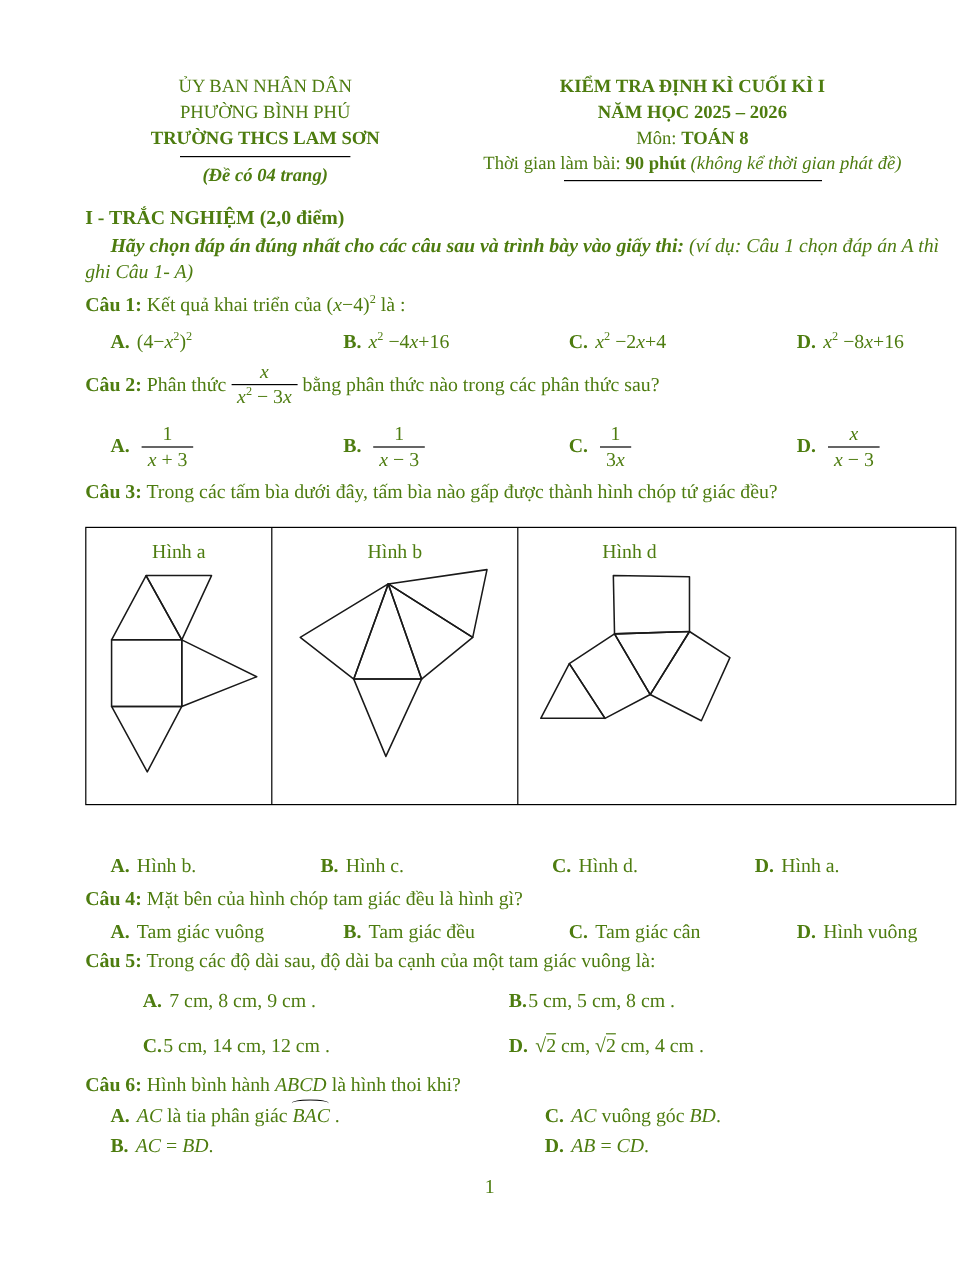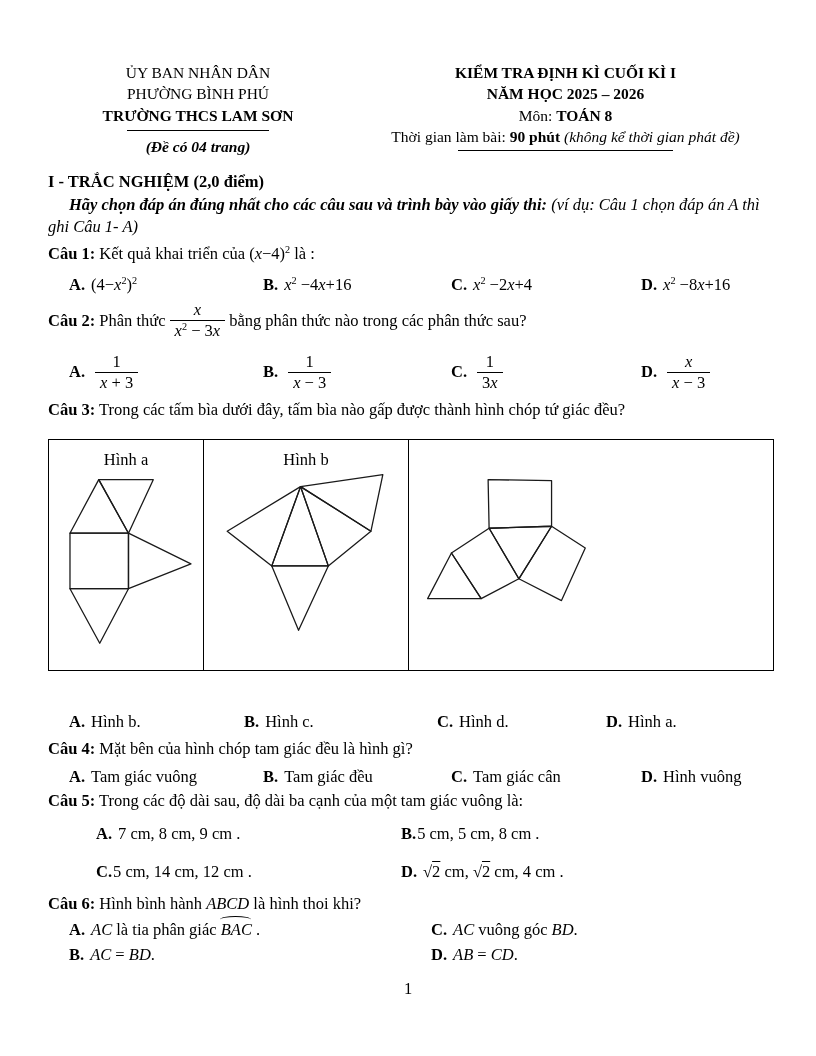--- a/index.html
+++ b/index.html
@@ -1,21 +1,21 @@
 <!DOCTYPE html>
 <html><head>
 <meta charset="utf-8">
 <style>
   * { margin:0; padding:0; box-sizing:border-box; }
   html,body { background:#ffffff; }
   .page {
     width:816px; height:1056px; background:#ffffff; position:relative;
-    padding:62px 33px 0 48px;
+    padding:62px 33px 0 71px;
     font-family:"Liberation Serif", serif;
-    font-size:16.5px; color:#000000; line-height:1.32;
+    font-size:16.5px; color:#4d7c0f; line-height:1.32;
     overflow:hidden;
   }
   .bold { font-weight:bold; }
   .italic { font-style:italic; }
   .bolditalic { font-weight:bold; font-style:italic; }
   sup { font-size:0.62em; line-height:0; }
 
   
   .header { display:flex; }
   .header-left { width:300px; text-align:center; font-size:15.5px; line-height:1.38; }
@@ -130,20 +130,21 @@
       <div class="fig-label">Hình b</div>
       <svg class="fig-svg" viewBox="0 0 205 232">
         <polygon points="97,47 68,127 125,127"></polygon>
         <polygon points="97,47 23,92 68,127"></polygon>
         <polygon points="97,47 180,35 168,92"></polygon>
         <polygon points="97,47 168,92 125,127"></polygon>
         <polygon points="68,127 95,192 125,127"></polygon>
       </svg>
     </div>
     <div class="fig-cell" style="width:185px">
+      <div class="fig-label">Hình d</div>
       <svg class="fig-svg" viewBox="0 0 185 232">
         <polygon points="79,40 143,41 143,87 80,89"></polygon>
         <polygon points="80,89 143,87 110,140"></polygon>
         <polygon points="80,89 42,114 72,160 110,140"></polygon>
         <polygon points="42,114 18,160 72,160"></polygon>
         <polygon points="143,87 177,109 153,162 110,140"></polygon>
       </svg>
     </div>
   </div>
   <div class="opt-row q3cols ans-row">

